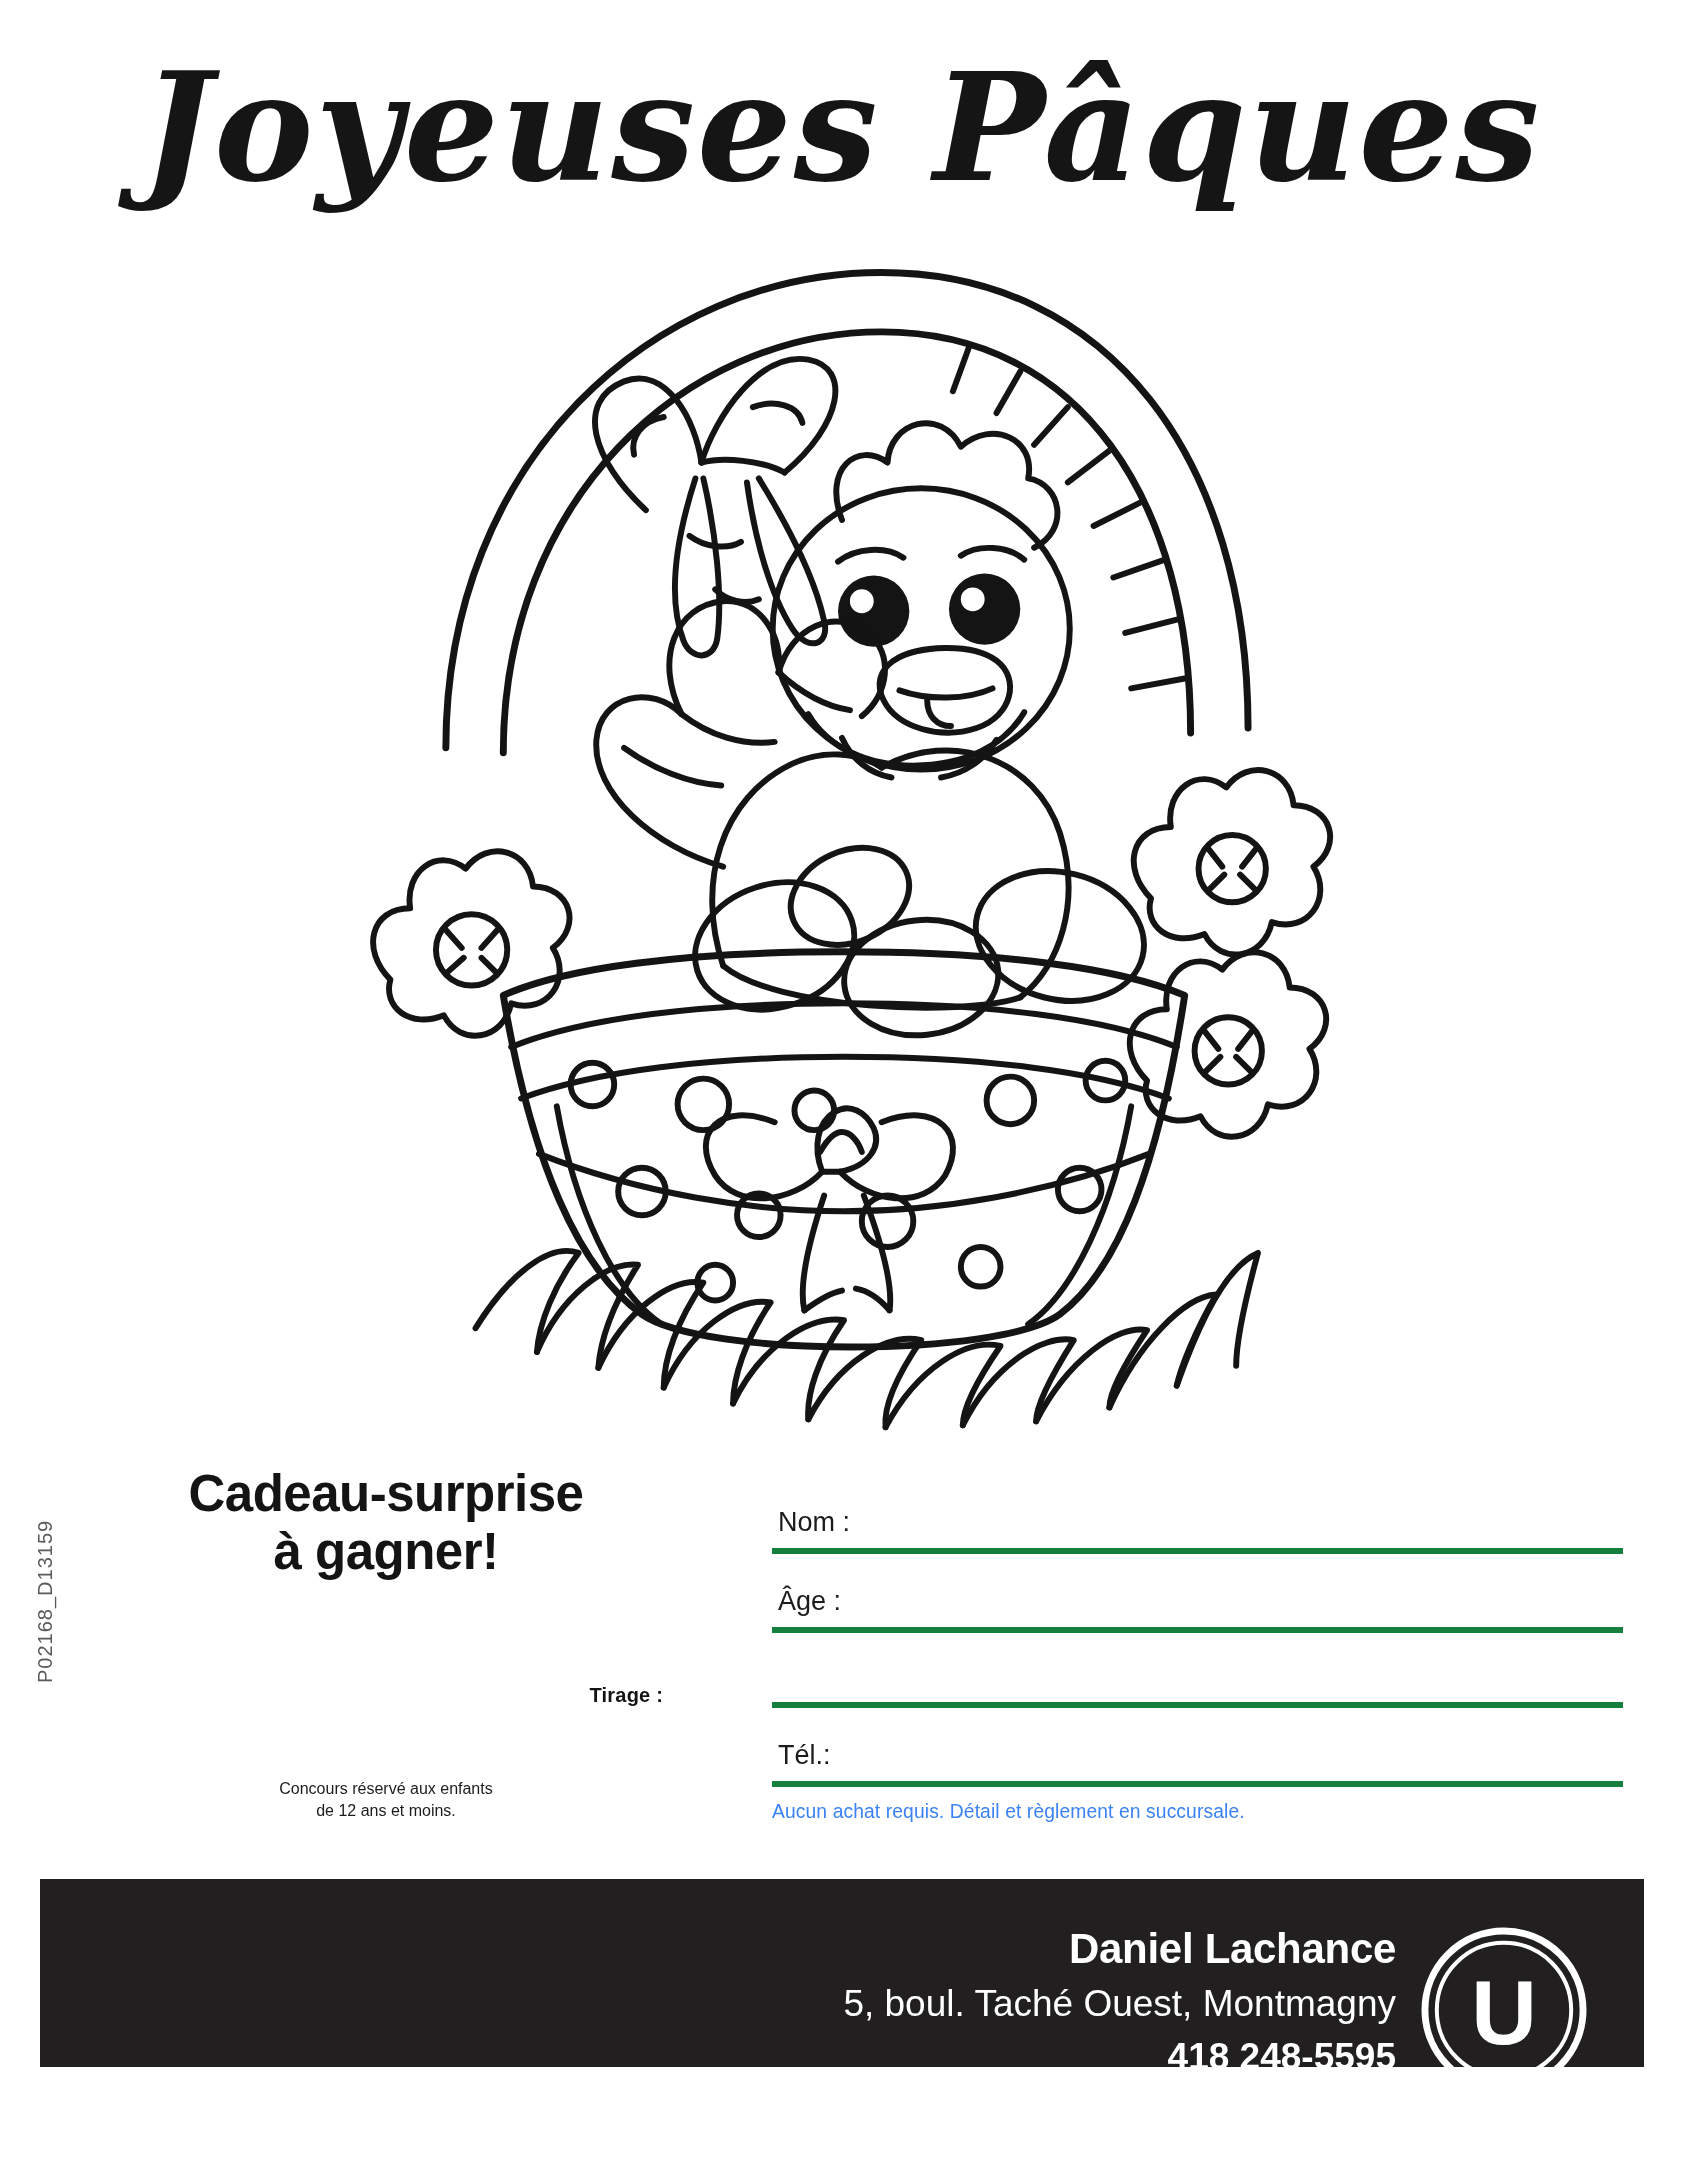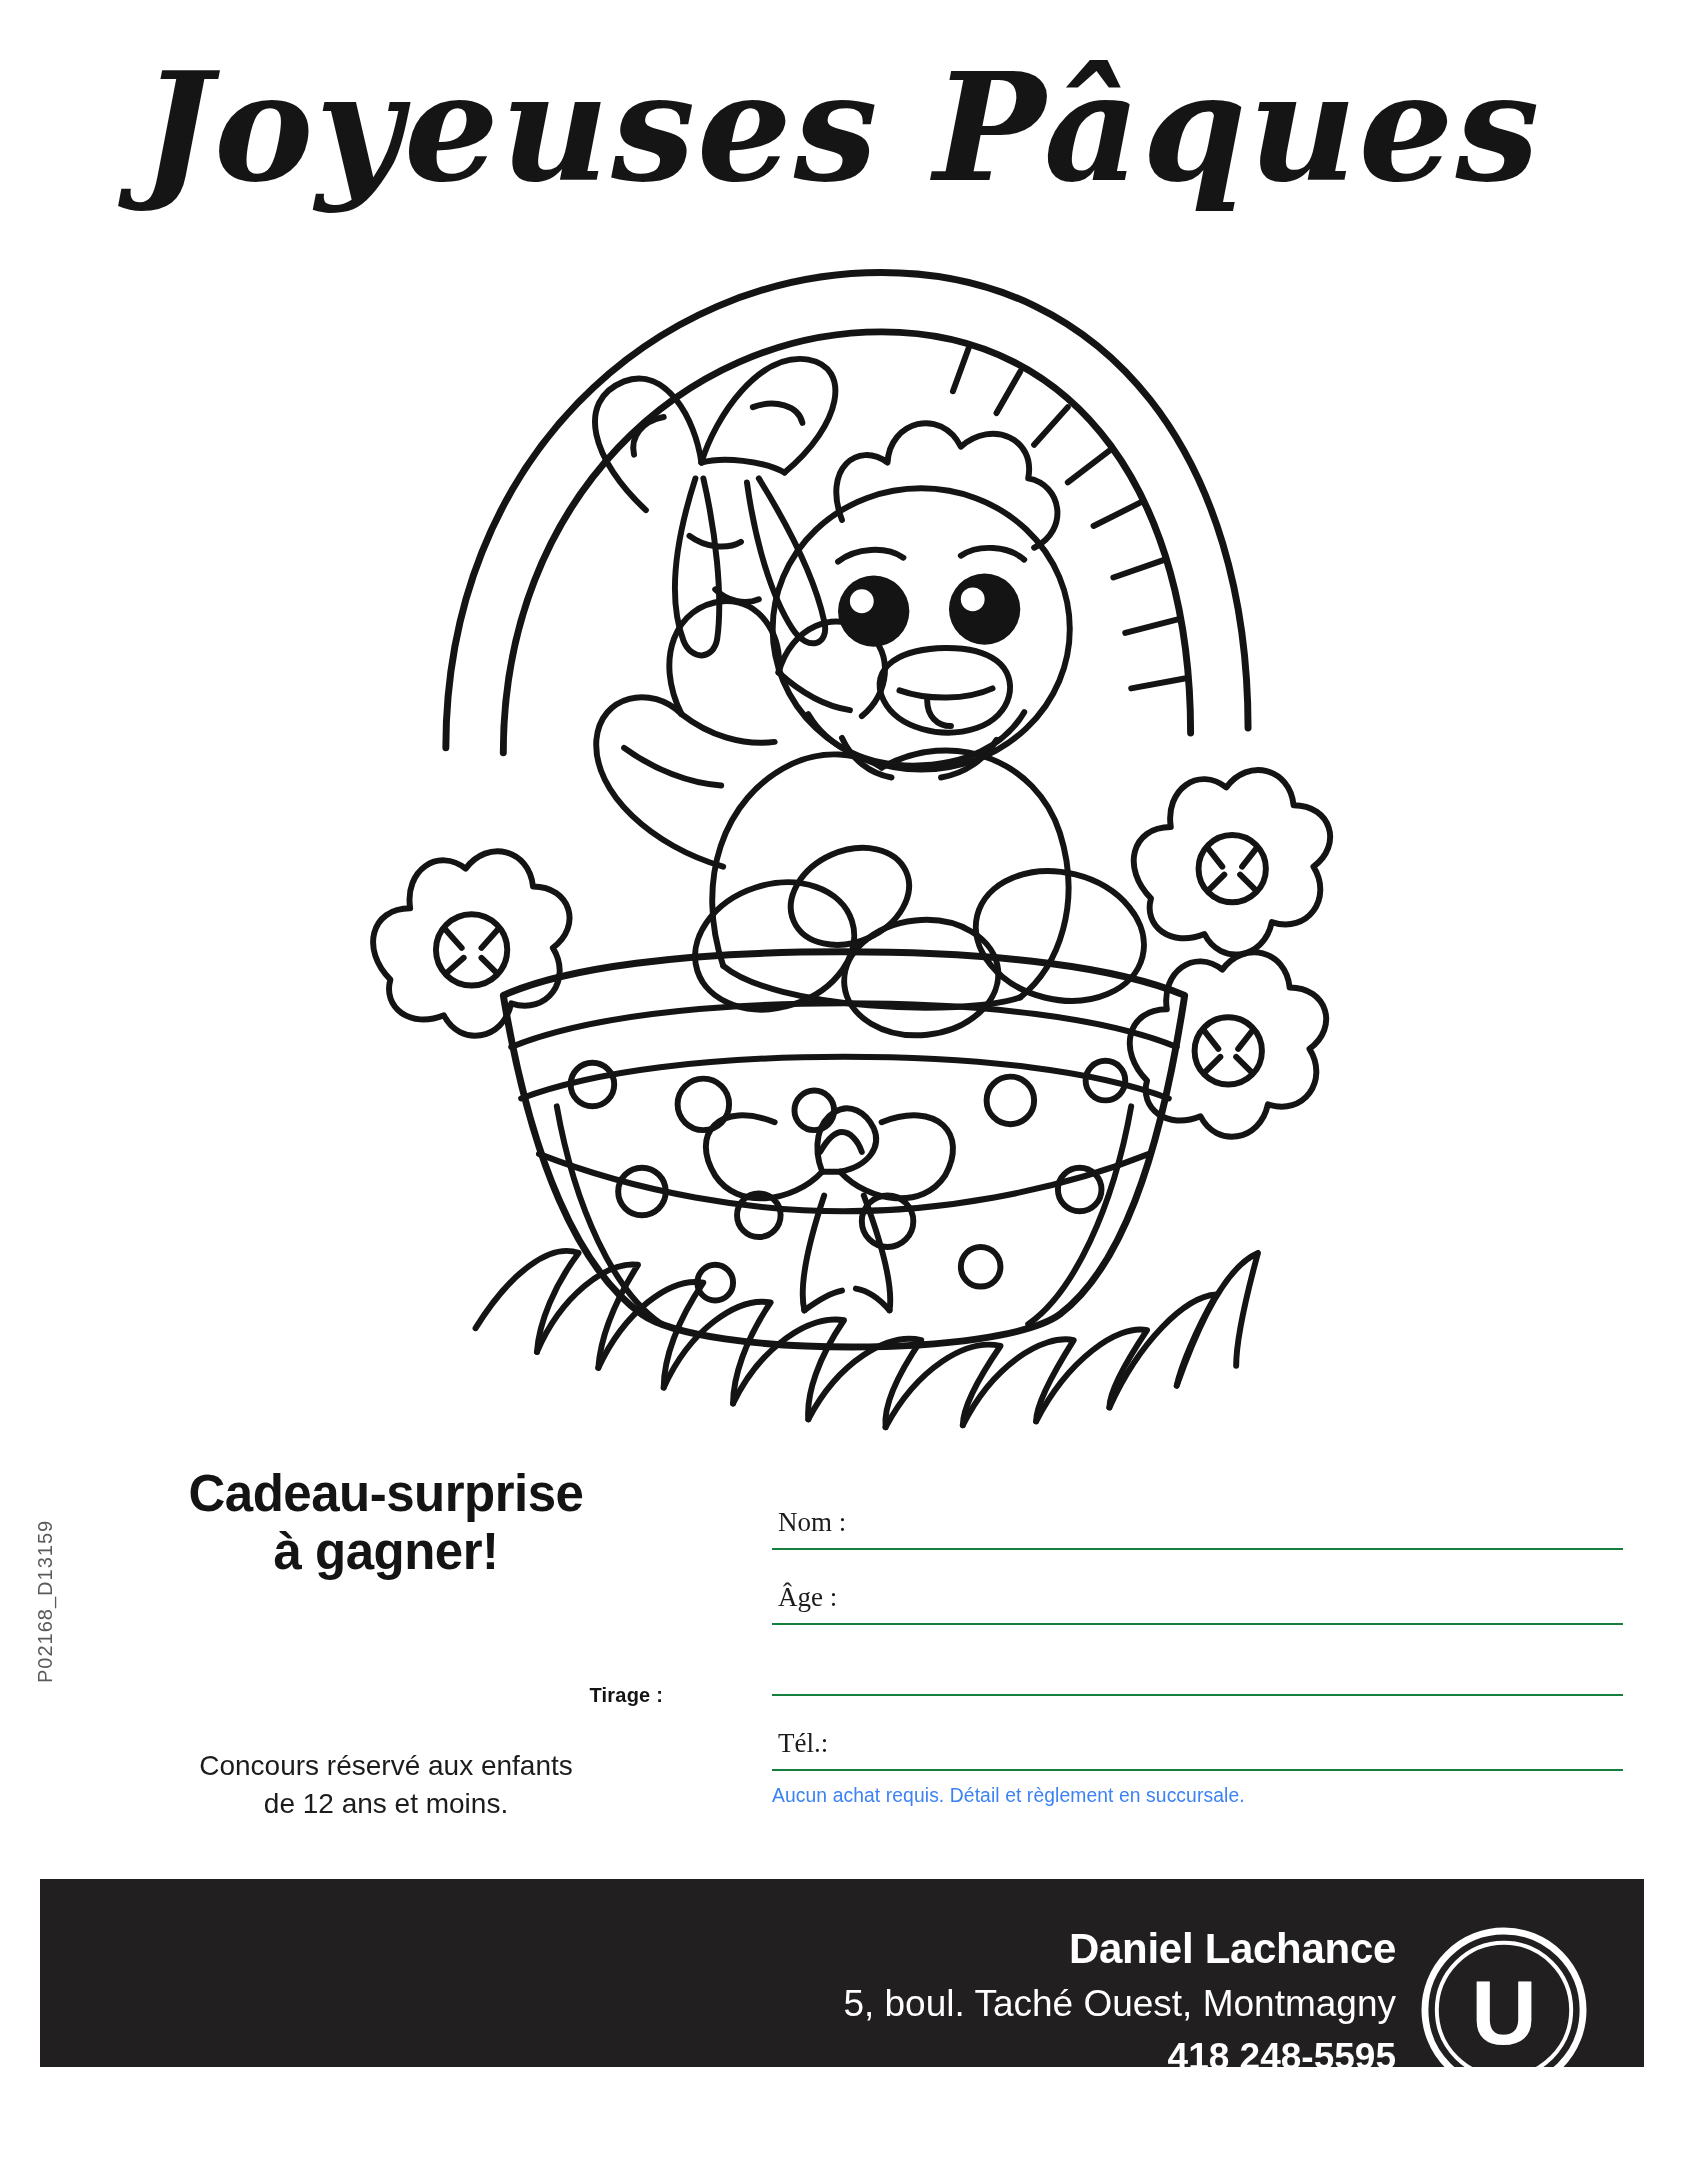--- a/index.html
+++ b/index.html
@@ -70,22 +70,22 @@
   }
   .draw-label {
     margin-top: 104px;
     font-weight: 700;
     font-size: 20px;
     color: #141414;
     letter-spacing: 0.2px;
     text-align: right;
   }
   .contest-note {
-    margin-top: 40px;
-    font-size: 28px;
+    margin-top: 71px;
+    font-size: 16px;
     line-height: 1.35;
     color: #1c1c1c;
     text-align: center;
   }
 
   
   .ref-code {
     position: absolute;
     left: 34px;
     top: 1683px;
@@ -100,22 +100,21 @@
   
   .form {
     position: absolute;
     left: 772px;
     top: 1475px;
     width: 851px;
   }
   .field {
     position: relative;
     height: 73px;
-    border-bottom: 2px solid #15803d;
-    font-family: Liberation Serif, serif;
+    border-bottom: 6px solid #15803d;
   }
   .field .label {
     position: absolute;
     left: 6px;
     bottom: 10px;
     font-size: 27px;
     color: #1c1c1c;
     white-space: nowrap;
   }
   .field .entry {

